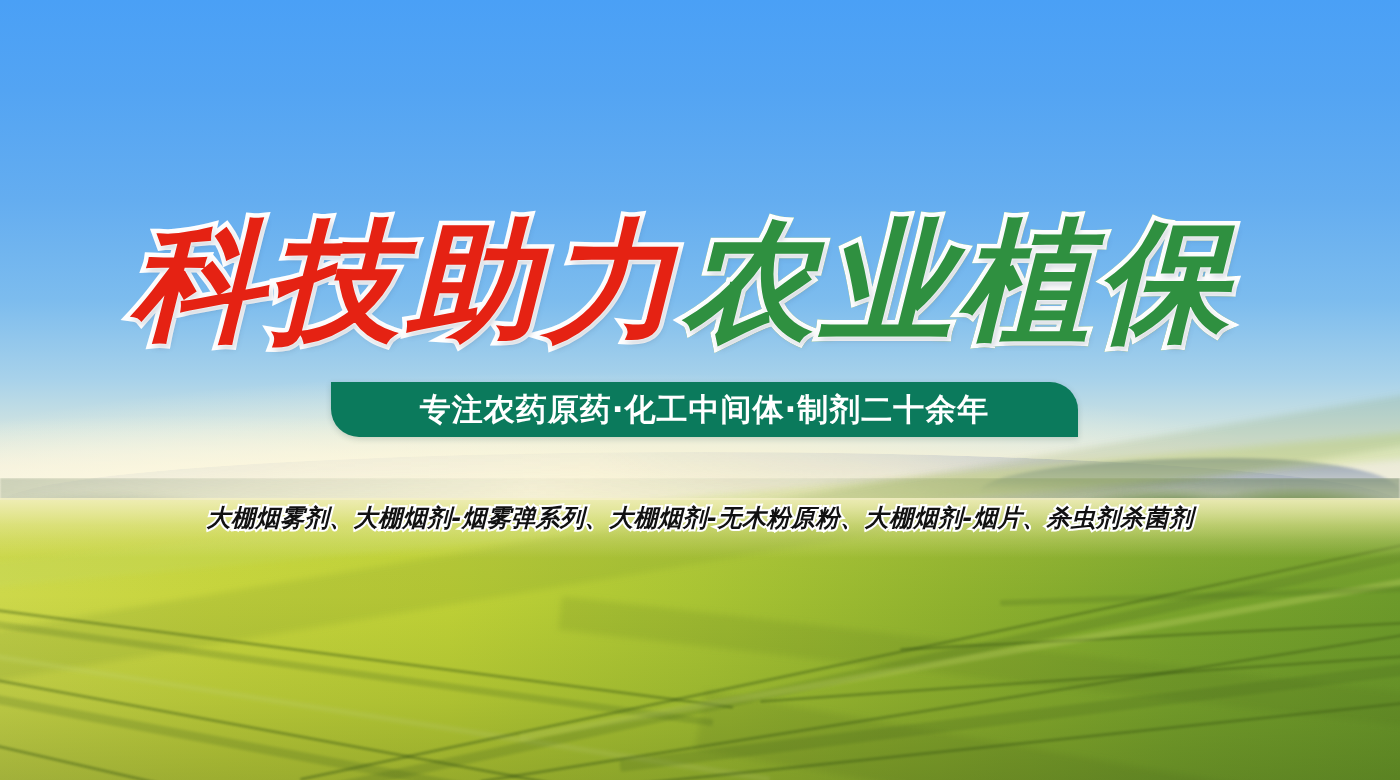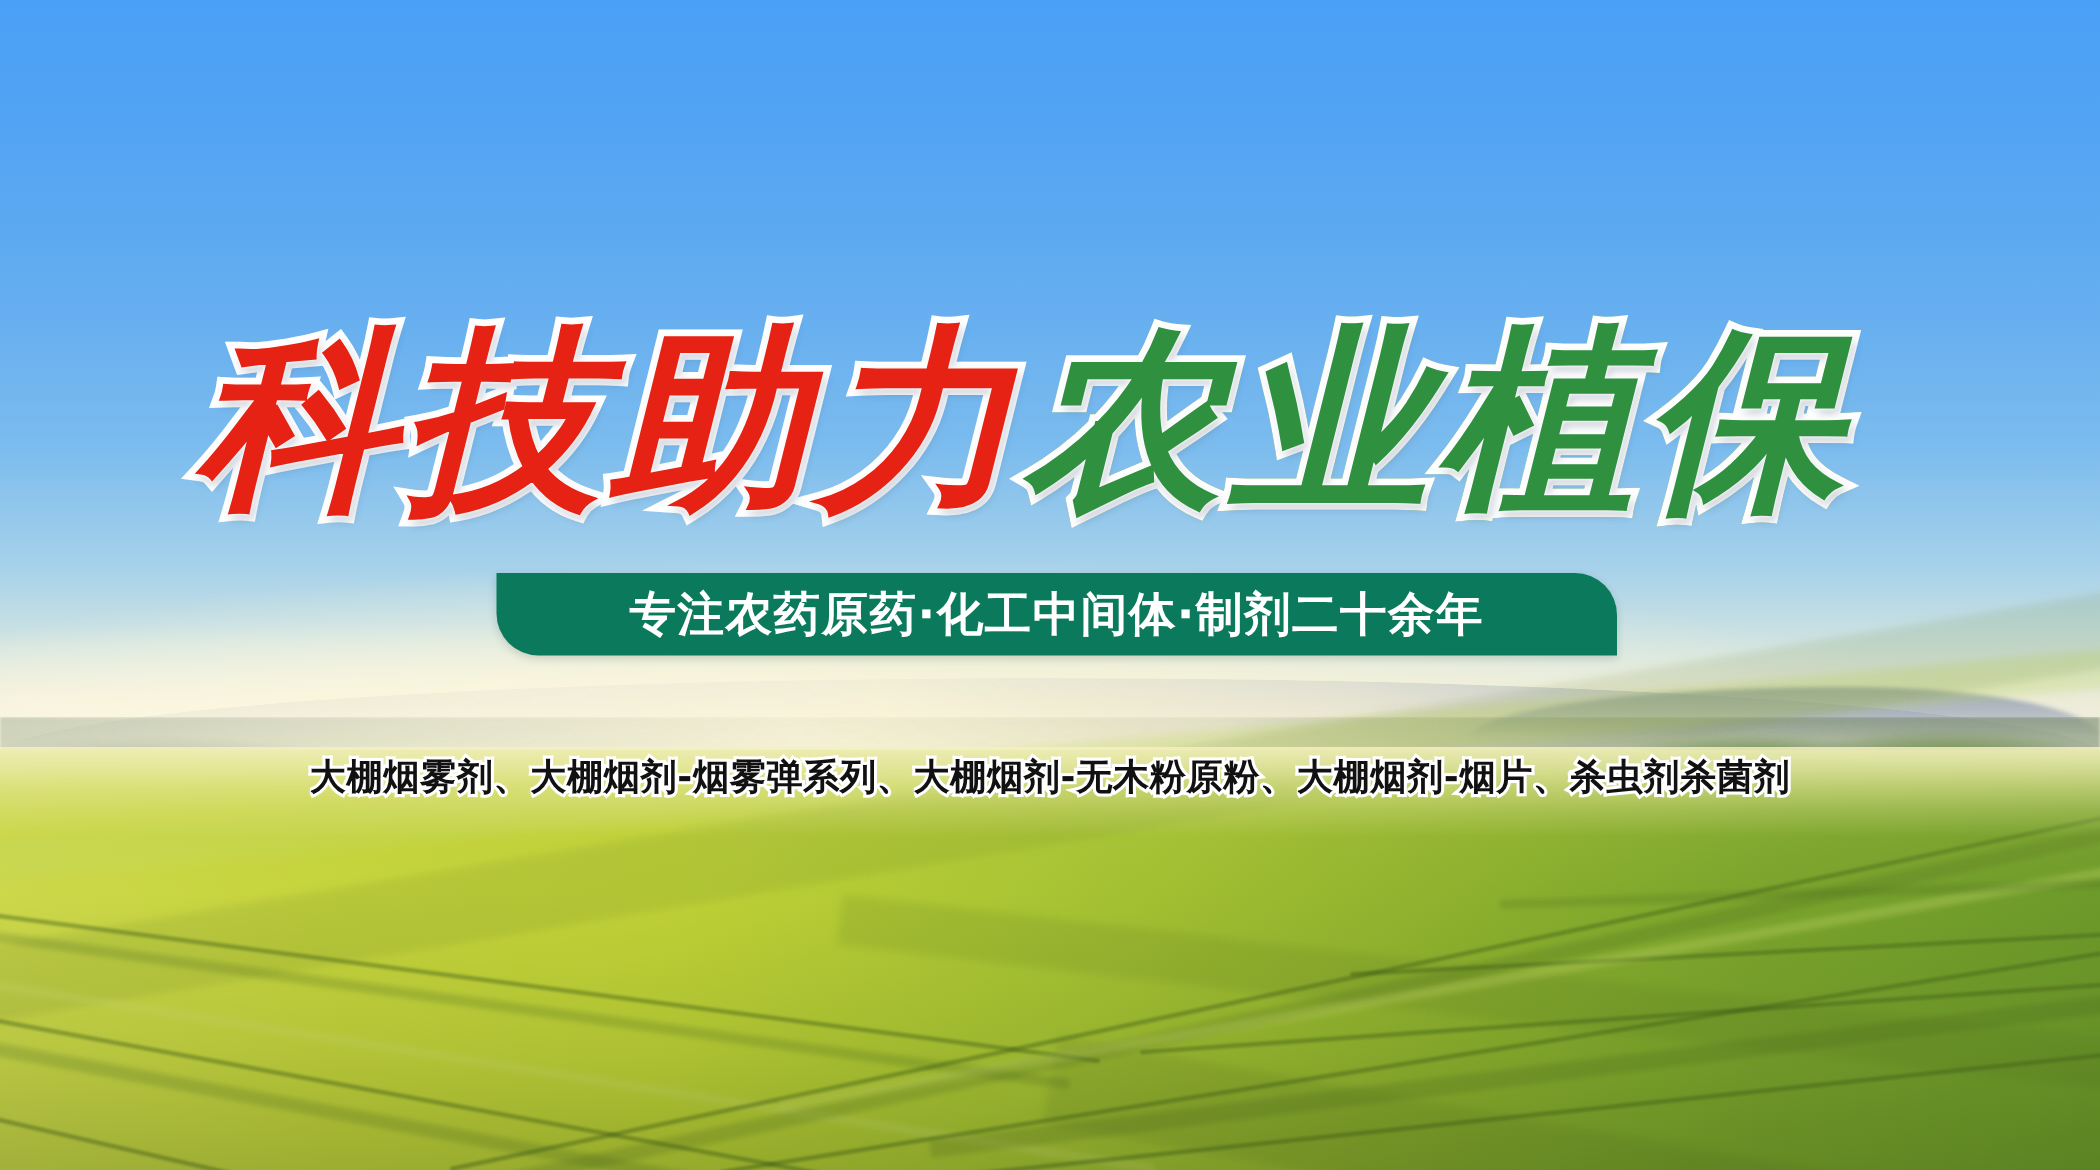--- a/index.html
+++ b/index.html
@@ -221,20 +221,21 @@
     font-size:24px;
     line-height:40px;
     font-weight:700;
     color:#111111;
     letter-spacing:.5px;
     white-space:nowrap;
     font-family:"DejaVu Sans","Liberation Sans",sans-serif;
     -webkit-text-stroke:4px #ffffff;
     paint-order:stroke fill;
     text-shadow:0 0 2px #fff,0 0 3px #fff;
+    font-style:italic;
   }
 </style>
 </head>
 <body>
 
 <div class="banner">
 
   <div class="sky"></div>
   <div class="sky-haze"></div>
   <div class="sky-haze2"></div>

